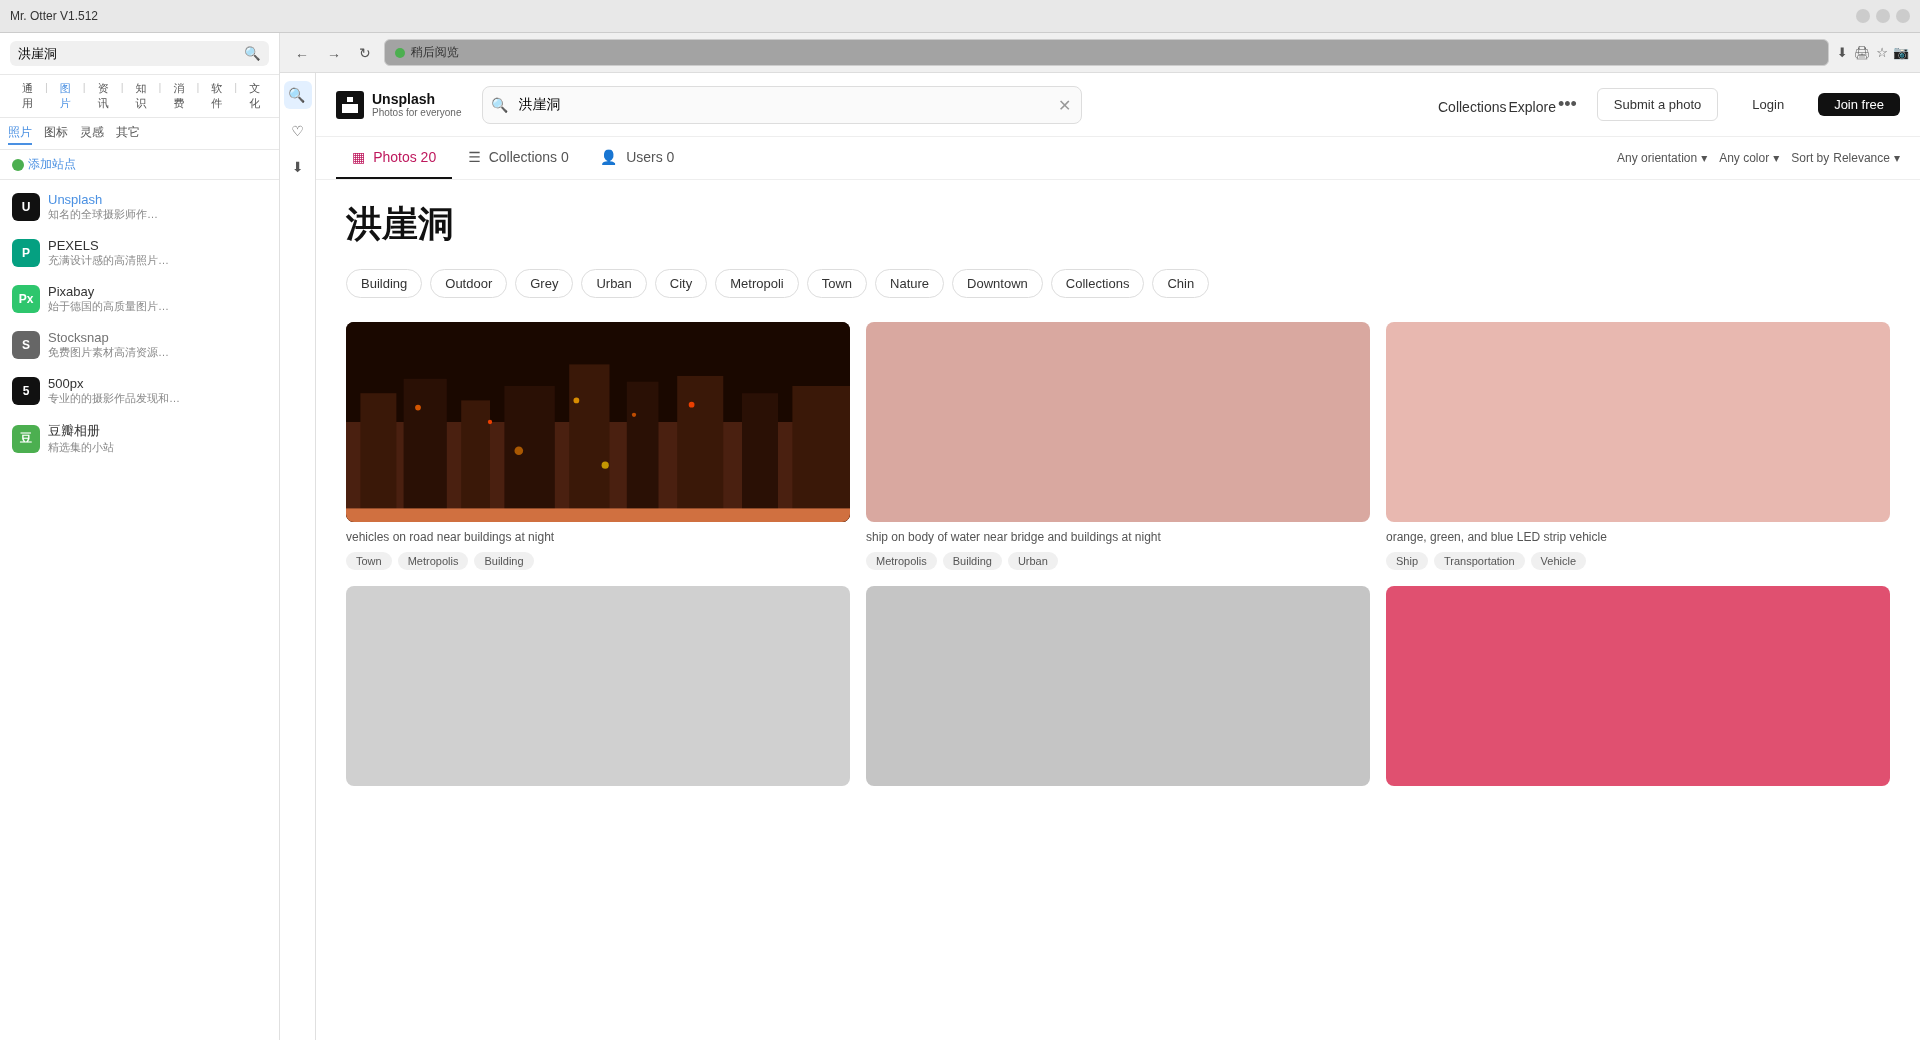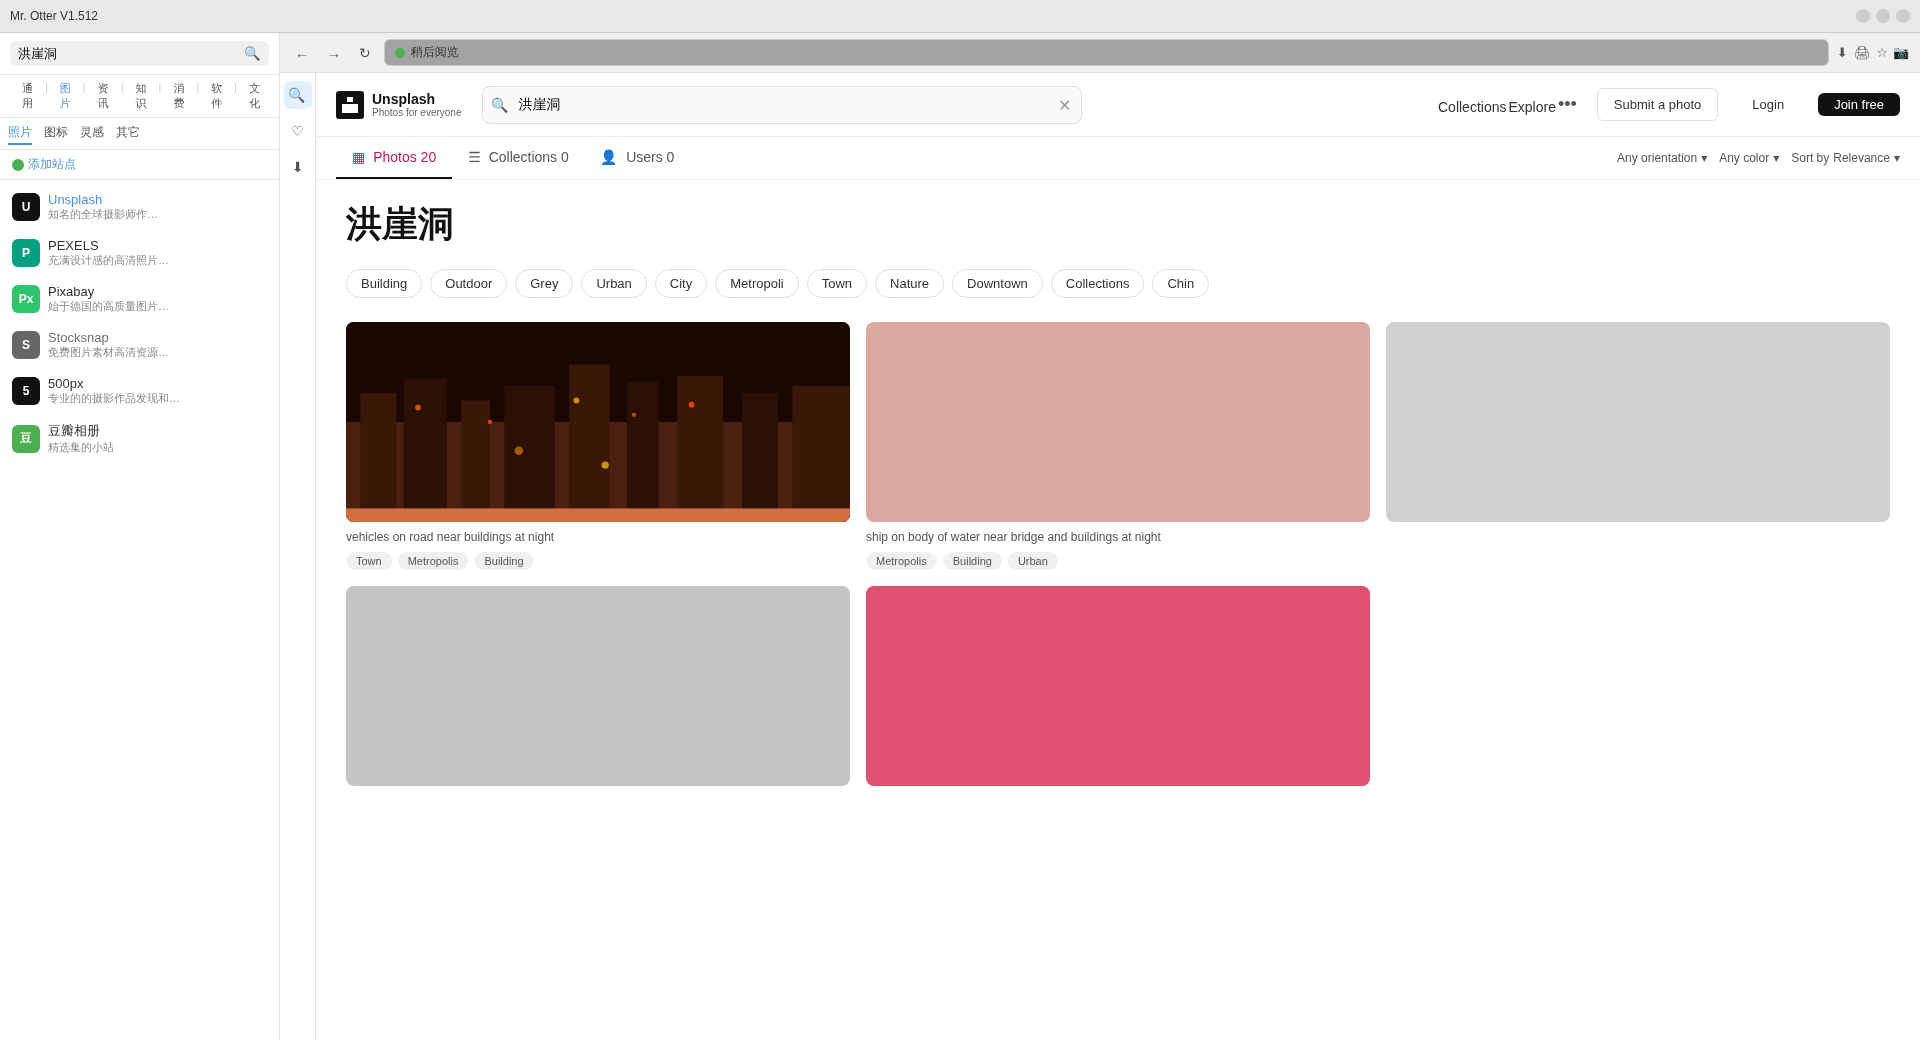--- a/index.html
+++ b/index.html
@@ -639,20 +639,29 @@
             <div class="photo-card">
               <div class="photo-thumb" style="background: #d9a8a0;"></div>
               <div class="photo-caption">ship on body of water near bridge and buildings at night</div>
               <div class="photo-tags">
                 <span class="photo-tag">Metropolis</span>
                 <span class="photo-tag">Building</span>
                 <span class="photo-tag">Urban</span>
               </div>
             </div>
 
+            <div class="photo-card">
+              <div class="photo-thumb" style="background: #e8b8b0;"></div>
+              <div class="photo-caption">orange, green, and blue LED strip vehicle</div>
+              <div class="photo-tags">
+                <span class="photo-tag">Ship</span>
+                <span class="photo-tag">Transportation</span>
+                <span class="photo-tag">Vehicle</span>
+              </div>
+            </div>
 
             <div class="photo-card">
               <div class="photo-thumb" style="background: #d0d0d0;"></div>
               <div class="photo-caption"></div>
               <div class="photo-tags"></div>
             </div>
 
             <div class="photo-card">
               <div class="photo-thumb" style="background: #c5c5c5;"></div>
               <div class="photo-caption"></div>

